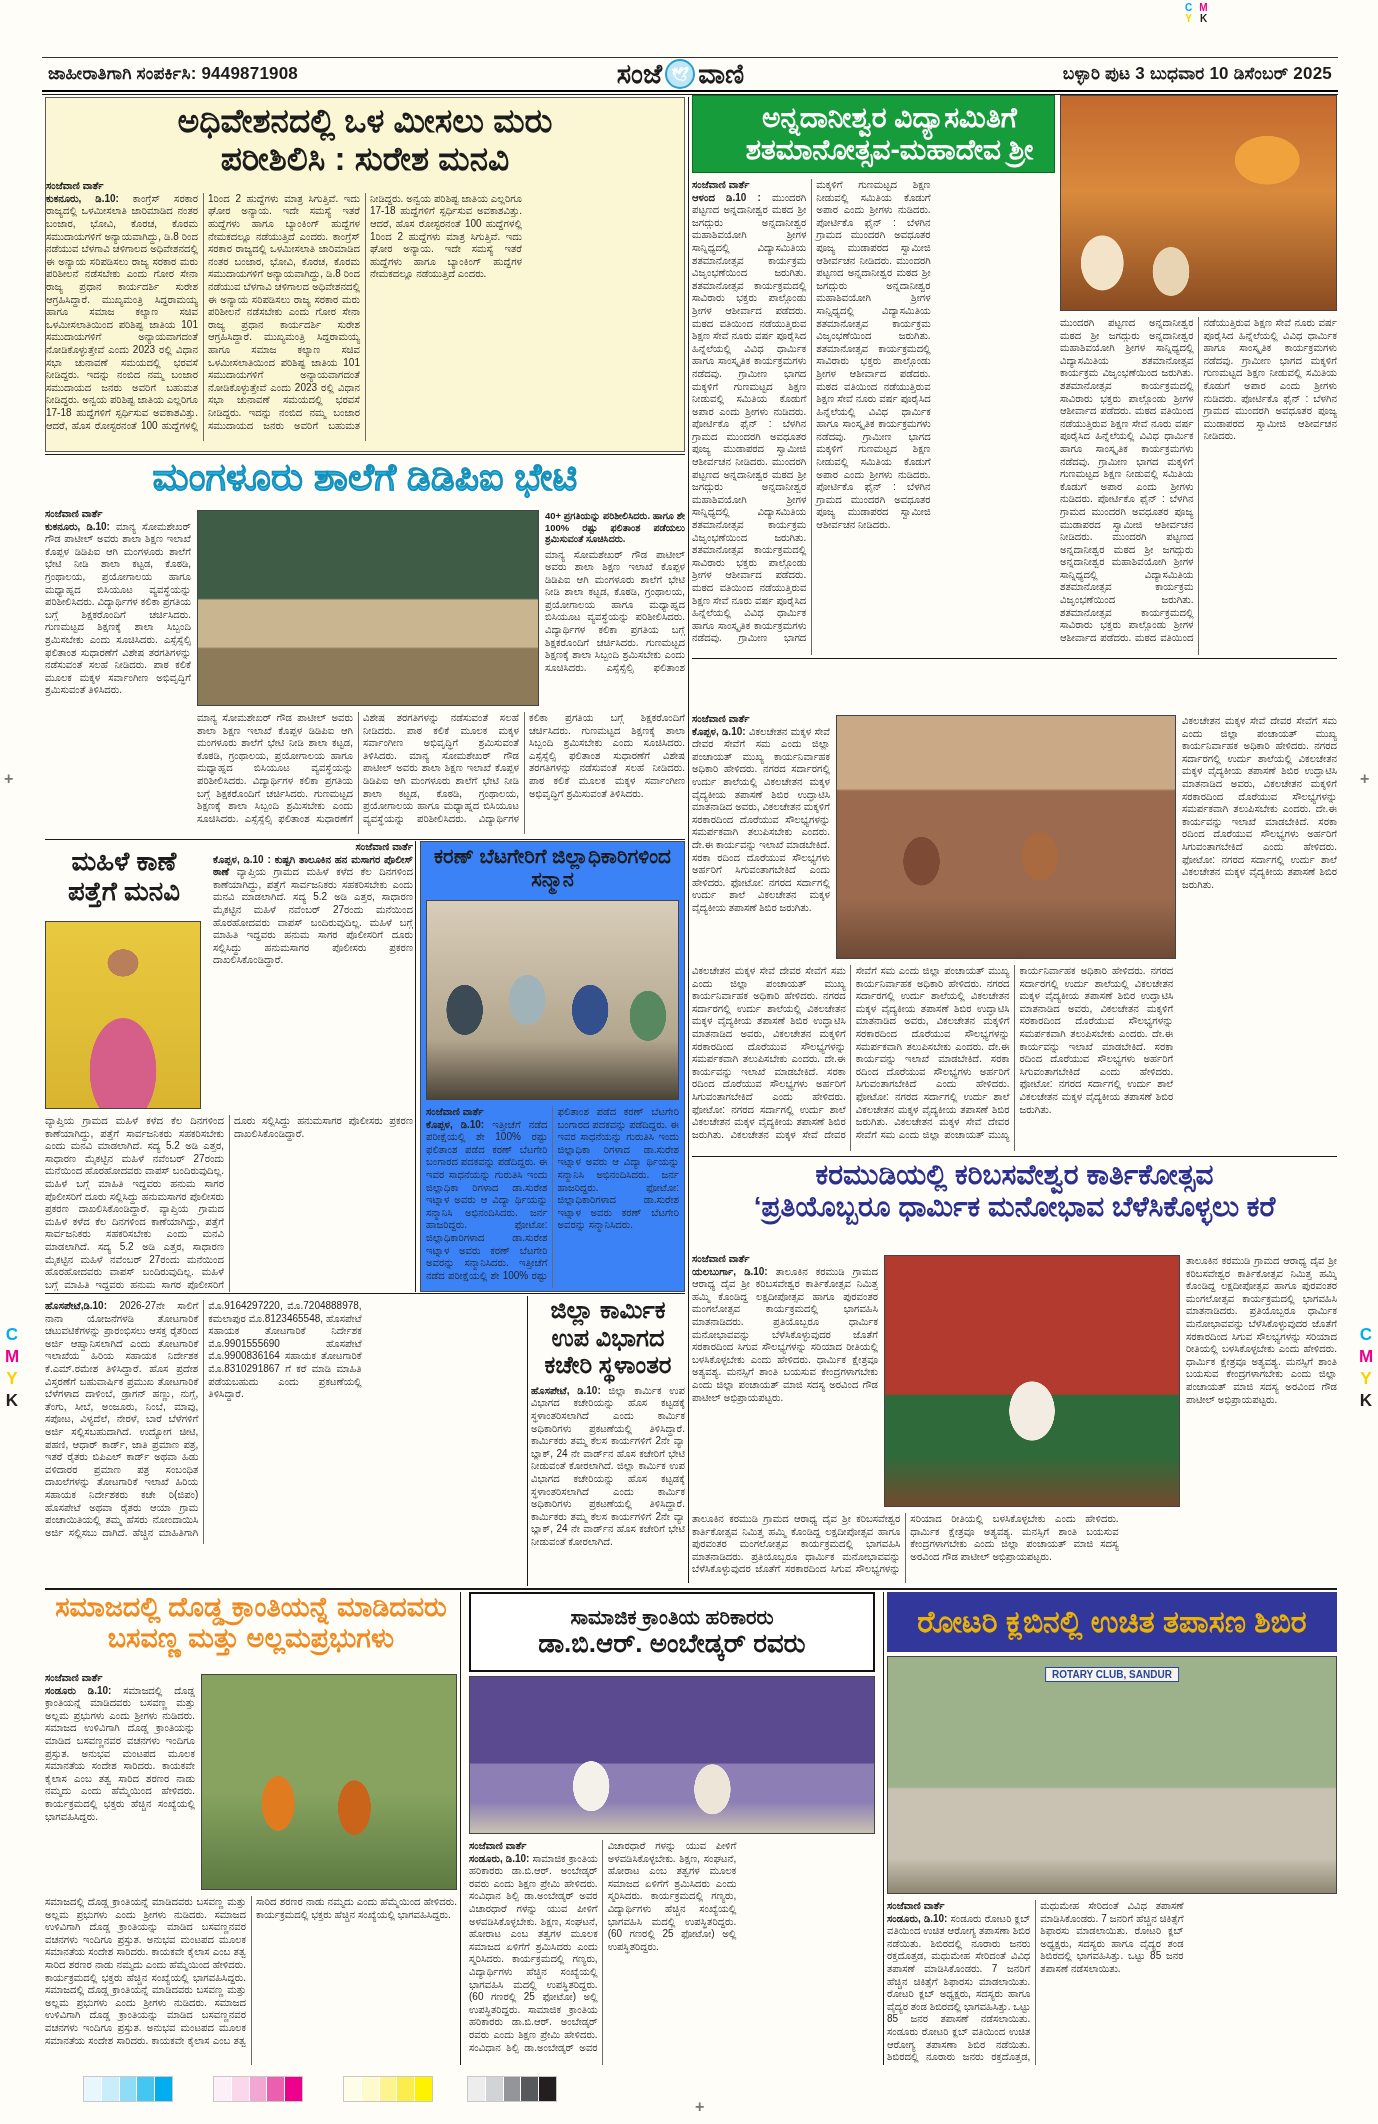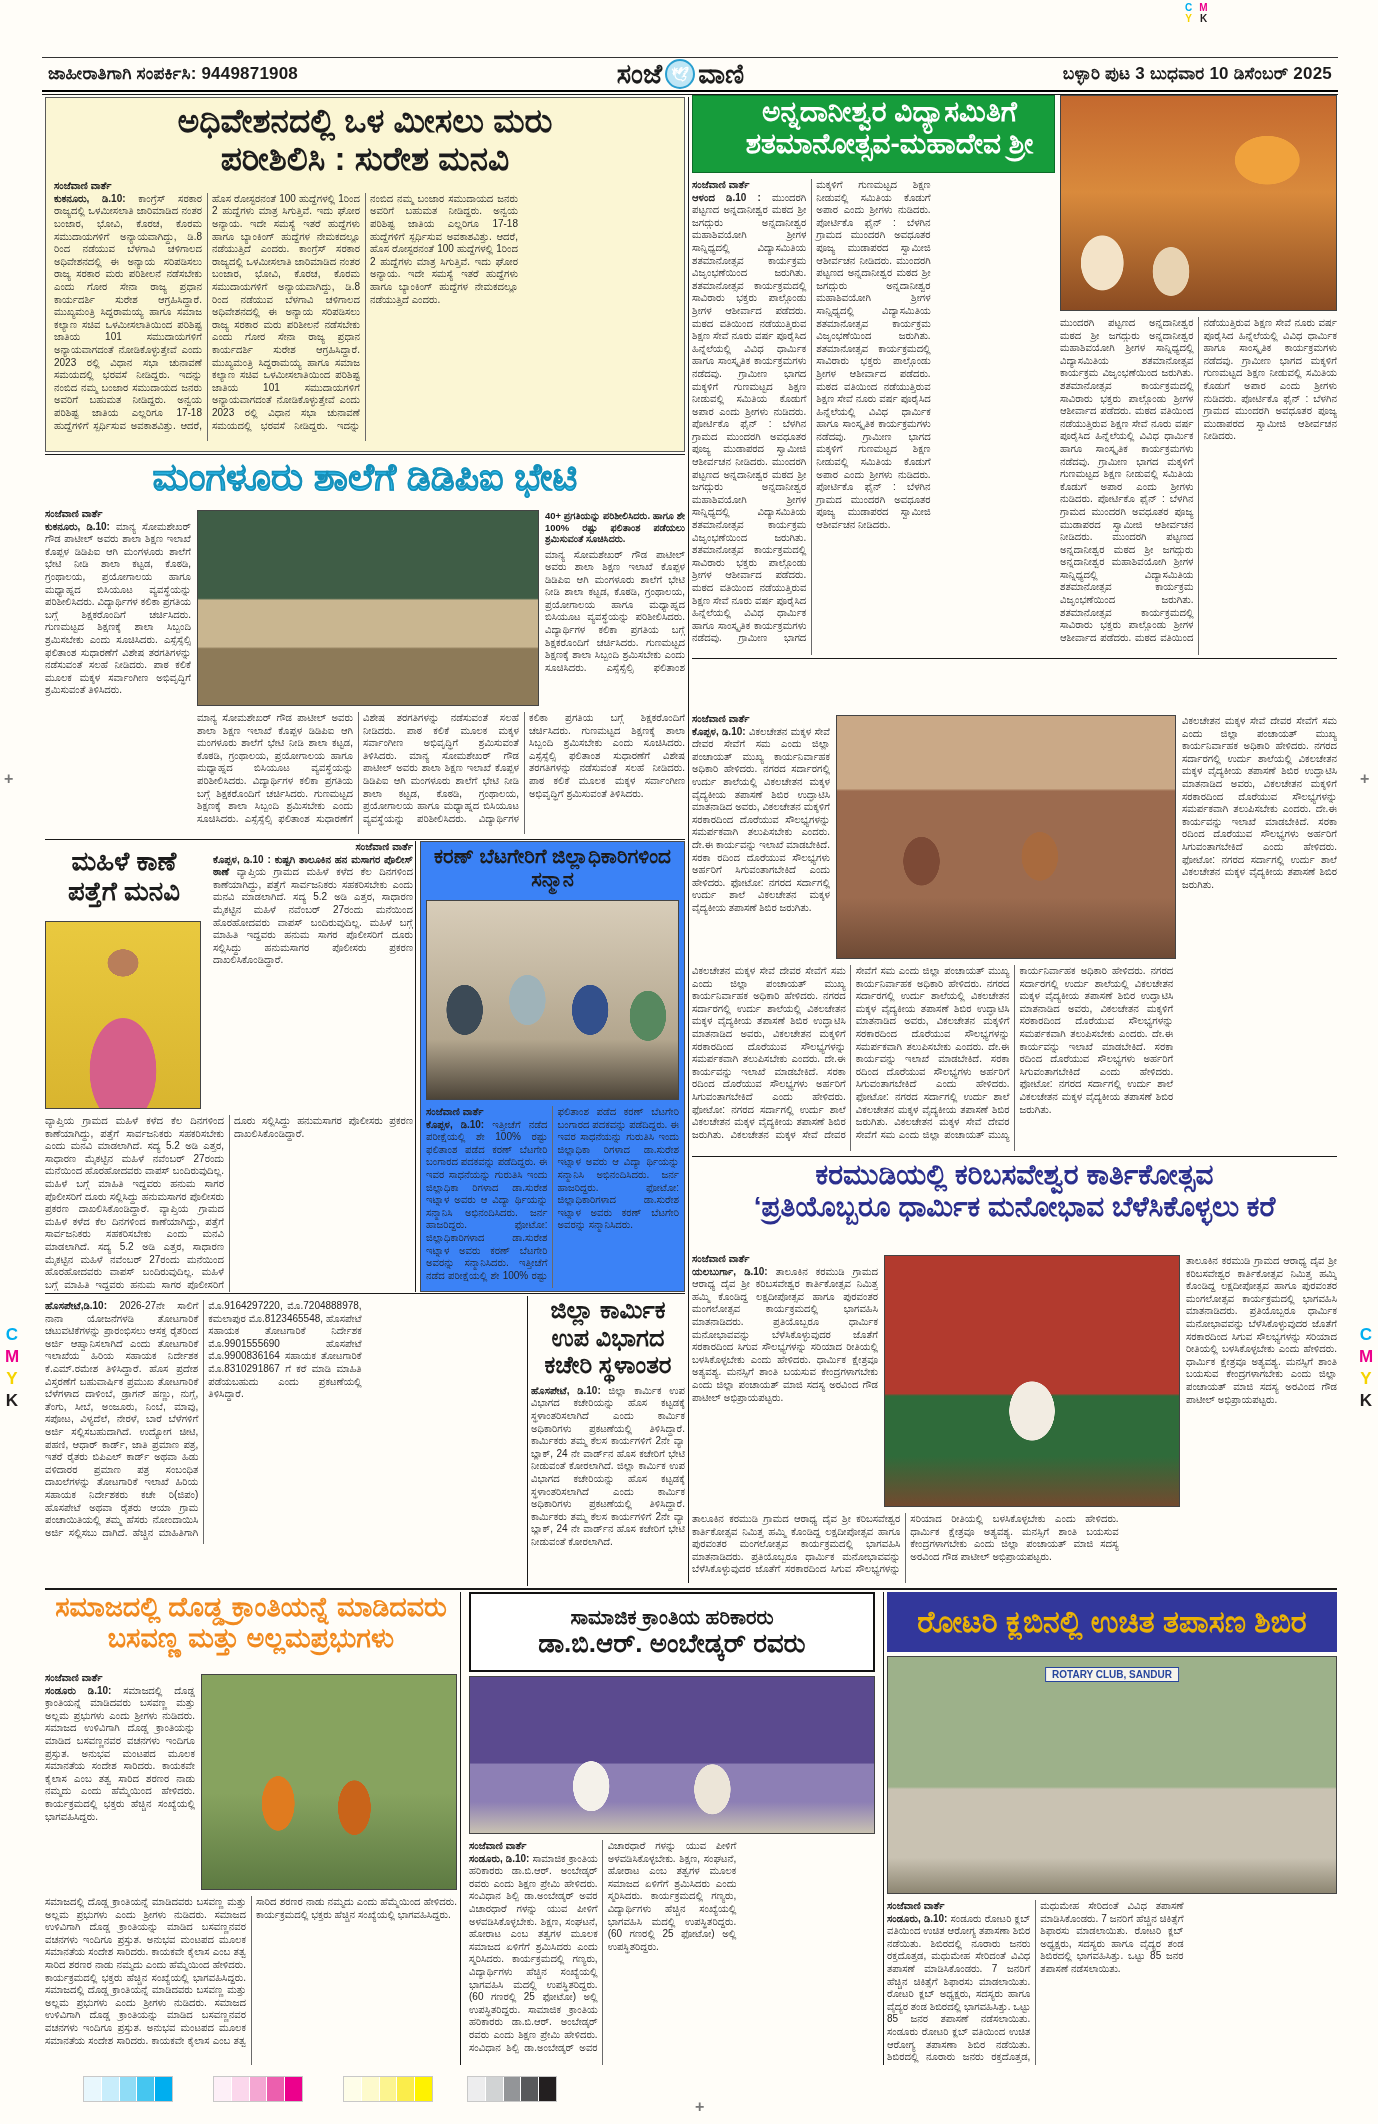--- a/index.html
+++ b/index.html
@@ -79,32 +79,32 @@
     <span class="mh-side">ಜಾಹೀರಾತಿಗಾಗಿ ಸಂಪರ್ಕಿಸಿ: 9449871908</span>
     <span class="logo">
       <span>ಸಂಜೆ</span>
       <span class="dove">🕊</span>
       <span>ವಾಣಿ</span>
     </span>
     <span class="mh-side">ಬಳ್ಳಾರಿ  ಪುಟ 3  ಬುಧವಾರ 10 ಡಿಸೆಂಬರ್ 2025</span>
   </div>
   <div class="hrule thin" style="left:42px;top:94px;width:1296px"></div>
 
-  <div class="sec" style="left:45px;top:97px;width:640px;height:355px;background:#FBF6D4;border:1px solid #5a5a5a;padding:4px 8px;">
+  <div class="sec" style="left:45px;top:97px;width:640px;height:355px;background:#FBF6D4;border:1px solid #5a5a5a;padding:4px 0;">
     <div class="hl" style="font-size:33px">ಅಧಿವೇಶನದಲ್ಲಿ ಒಳ ಮೀಸಲು ಮರು</div>
     <div class="hl" style="font-size:33px">ಪರೀಶಿಲಿಸಿ : ಸುರೇಶ ಮನವಿ</div>
     <div class="byline">ಸಂಜೆವಾಣಿ ವಾರ್ತೆ</div>
     <div class="body cols4" style="height:248px">
       <b class="dl">ಕುಕನೂರು, ಡಿ.10:</b>
       <span> ಕಾಂಗ್ರೆಸ್ ಸರಕಾರ ರಾಜ್ಯದಲ್ಲಿ ಒಳಮೀಸಲಾತಿ ಜಾರಿಮಾಡಿದ ನಂತರ ಬಂಜಾರ, ಭೋವಿ, ಕೊರಚ, ಕೊರಮ ಸಮುದಾಯಗಳಿಗೆ ಅನ್ಯಾಯವಾಗಿದ್ದು, ಡಿ.8 ರಿಂದ ನಡೆಯುವ ಬೆಳಗಾವಿ ಚಳಿಗಾಲದ ಅಧಿವೇಶನದಲ್ಲಿ ಈ ಅನ್ಯಾಯ ಸರಿಪಡಿಸಲು ರಾಜ್ಯ ಸರಕಾರ ಮರು ಪರಿಶೀಲನೆ ನಡೆಸಬೇಕು ಎಂದು ಗೋರ ಸೇನಾ ರಾಜ್ಯ ಪ್ರಧಾನ ಕಾರ್ಯದರ್ಶಿ ಸುರೇಶ ಆಗ್ರಹಿಸಿದ್ದಾರೆ. ಮುಖ್ಯಮಂತ್ರಿ ಸಿದ್ದರಾಮಯ್ಯ ಹಾಗೂ ಸಮಾಜ ಕಲ್ಯಾಣ ಸಚಿವ ಒಳಮೀಸಲಾತಿಯಿಂದ ಪರಿಶಿಷ್ಟ ಜಾತಿಯ 101 ಸಮುದಾಯಗಳಿಗೆ ಅನ್ಯಾಯವಾಗದಂತೆ ನೋಡಿಕೊಳ್ಳುತ್ತೇವೆ ಎಂದು 2023 ರಲ್ಲಿ ವಿಧಾನ ಸಭಾ ಚುನಾವಣೆ ಸಮಯದಲ್ಲಿ ಭರವಸೆ ನೀಡಿದ್ದರು. ಇದನ್ನು ನಂಬಿದ ನಮ್ಮ ಬಂಜಾರ ಸಮುದಾಯದ ಜನರು ಅವರಿಗೆ ಬಹುಮತ ನೀಡಿದ್ದರು. ಅನ್ವಯ ಪರಿಶಿಷ್ಟ ಜಾತಿಯ ಎಲ್ಲರಿಗೂ 17-18 ಹುದ್ದೆಗಳಿಗೆ ಸ್ಪರ್ಧಿಸುವ ಅವಕಾಶವಿತ್ತು. ಆದರೆ, ಹೊಸ ರೋಸ್ಟರನಂತೆ 100 ಹುದ್ದೆಗಳಲ್ಲಿ 1ರಿಂದ 2 ಹುದ್ದೆಗಳು ಮಾತ್ರ ಸಿಗುತ್ತಿವೆ. ಇದು ಘೋರ ಅನ್ಯಾಯ. ಇದೇ ಸಮಸ್ಯೆ ಇತರೆ ಹುದ್ದೆಗಳು ಹಾಗೂ ಬ್ಯಾಂಕಿಂಗ್ ಹುದ್ದೆಗಳ ನೇಮಕದಲ್ಲೂ ನಡೆಯುತ್ತಿದೆ ಎಂದರು. ಕಾಂಗ್ರೆಸ್ ಸರಕಾರ ರಾಜ್ಯದಲ್ಲಿ ಒಳಮೀಸಲಾತಿ ಜಾರಿಮಾಡಿದ ನಂತರ ಬಂಜಾರ, ಭೋವಿ, ಕೊರಚ, ಕೊರಮ ಸಮುದಾಯಗಳಿಗೆ ಅನ್ಯಾಯವಾಗಿದ್ದು, ಡಿ.8 ರಿಂದ ನಡೆಯುವ ಬೆಳಗಾವಿ ಚಳಿಗಾಲದ ಅಧಿವೇಶನದಲ್ಲಿ ಈ ಅನ್ಯಾಯ ಸರಿಪಡಿಸಲು ರಾಜ್ಯ ಸರಕಾರ ಮರು ಪರಿಶೀಲನೆ ನಡೆಸಬೇಕು ಎಂದು ಗೋರ ಸೇನಾ ರಾಜ್ಯ ಪ್ರಧಾನ ಕಾರ್ಯದರ್ಶಿ ಸುರೇಶ ಆಗ್ರಹಿಸಿದ್ದಾರೆ. ಮುಖ್ಯಮಂತ್ರಿ ಸಿದ್ದರಾಮಯ್ಯ ಹಾಗೂ ಸಮಾಜ ಕಲ್ಯಾಣ ಸಚಿವ ಒಳಮೀಸಲಾತಿಯಿಂದ ಪರಿಶಿಷ್ಟ ಜಾತಿಯ 101 ಸಮುದಾಯಗಳಿಗೆ ಅನ್ಯಾಯವಾಗದಂತೆ ನೋಡಿಕೊಳ್ಳುತ್ತೇವೆ ಎಂದು 2023 ರಲ್ಲಿ ವಿಧಾನ ಸಭಾ ಚುನಾವಣೆ ಸಮಯದಲ್ಲಿ ಭರವಸೆ ನೀಡಿದ್ದರು. ಇದನ್ನು ನಂಬಿದ ನಮ್ಮ ಬಂಜಾರ ಸಮುದಾಯದ ಜನರು ಅವರಿಗೆ ಬಹುಮತ ನೀಡಿದ್ದರು. ಅನ್ವಯ ಪರಿಶಿಷ್ಟ ಜಾತಿಯ ಎಲ್ಲರಿಗೂ 17-18 ಹುದ್ದೆಗಳಿಗೆ ಸ್ಪರ್ಧಿಸುವ ಅವಕಾಶವಿತ್ತು. ಆದರೆ, ಹೊಸ ರೋಸ್ಟರನಂತೆ 100 ಹುದ್ದೆಗಳಲ್ಲಿ 1ರಿಂದ 2 ಹುದ್ದೆಗಳು ಮಾತ್ರ ಸಿಗುತ್ತಿವೆ. ಇದು ಘೋರ ಅನ್ಯಾಯ. ಇದೇ ಸಮಸ್ಯೆ ಇತರೆ ಹುದ್ದೆಗಳು ಹಾಗೂ ಬ್ಯಾಂಕಿಂಗ್ ಹುದ್ದೆಗಳ ನೇಮಕದಲ್ಲೂ ನಡೆಯುತ್ತಿದೆ ಎಂದರು.</span>
     </div>
   </div>
 
   <div class="sec" style="left:692px;top:95px;width:645px;height:562px;">
-    <div class="abs" style="left:0;top:0;width:363px;height:78px;background:#169C3B;border:1px solid #0d6b27;display:flex;flex-direction:column;padding-left:32px;">
+    <div class="abs" style="left:0;top:0;width:363px;height:78px;background:#169C3B;border:1px solid #0d6b27;display:flex;flex-direction:column;justify-content:center;padding-left:32px;">
       <div class="hl" style="font-size:28px;color:#fff">ಅನ್ನದಾನೀಶ್ವರ ವಿದ್ಯಾಸಮಿತಿಗೆ</div>
       <div class="hl" style="font-size:28px;color:#fff">ಶತಮಾನೋತ್ಸವ-ಮಹಾದೇವ ಶ್ರೀ</div>
     </div>
     <div class="photo p-temple" style="left:368px;top:0;width:277px;height:216px;"></div>
     <div class="abs body cols3" style="left:0;top:84px;width:363px;height:476px;">
       <b>ಸಂಜೆವಾಣಿ ವಾರ್ತೆ</b><br>
       <b class="dl">ಆಳಂದ ಡಿ.10 :</b>
       <span> ಮುಂದರಗಿ ಪಟ್ಟಣದ ಅನ್ನದಾನೀಶ್ವರ ಮಠದ ಶ್ರೀ ಜಗದ್ಗುರು ಅನ್ನದಾನೀಶ್ವರ ಮಹಾಶಿವಯೋಗಿ ಶ್ರೀಗಳ ಸಾನ್ನಿಧ್ಯದಲ್ಲಿ ವಿದ್ಯಾಸಮಿತಿಯ ಶತಮಾನೋತ್ಸವ ಕಾರ್ಯಕ್ರಮ ವಿಜೃಂಭಣೆಯಿಂದ ಜರುಗಿತು. ಶತಮಾನೋತ್ಸವ ಕಾರ್ಯಕ್ರಮದಲ್ಲಿ ಸಾವಿರಾರು ಭಕ್ತರು ಪಾಲ್ಗೊಂಡು ಶ್ರೀಗಳ ಆಶೀರ್ವಾದ ಪಡೆದರು. ಮಠದ ವತಿಯಿಂದ ನಡೆಯುತ್ತಿರುವ ಶಿಕ್ಷಣ ಸೇವೆ ನೂರು ವರ್ಷ ಪೂರೈಸಿದ ಹಿನ್ನೆಲೆಯಲ್ಲಿ ವಿವಿಧ ಧಾರ್ಮಿಕ ಹಾಗೂ ಸಾಂಸ್ಕೃತಿಕ ಕಾರ್ಯಕ್ರಮಗಳು ನಡೆದವು. ಗ್ರಾಮೀಣ ಭಾಗದ ಮಕ್ಕಳಿಗೆ ಗುಣಮಟ್ಟದ ಶಿಕ್ಷಣ ನೀಡುವಲ್ಲಿ ಸಮಿತಿಯ ಕೊಡುಗೆ ಅಪಾರ ಎಂದು ಶ್ರೀಗಳು ನುಡಿದರು. ಪೋರ್ಟಿಕೊ ಫೈನ್ : ಬೆಳಗಿನ ಗ್ರಾಮದ ಮುಂದರಗಿ ಅವಧೂತರ ಪೂಜ್ಯ ಮುಡಾಪರದ ಸ್ವಾಮೀಜಿ ಆಶೀರ್ವಚನ ನೀಡಿದರು. ಮುಂದರಗಿ ಪಟ್ಟಣದ ಅನ್ನದಾನೀಶ್ವರ ಮಠದ ಶ್ರೀ ಜಗದ್ಗುರು ಅನ್ನದಾನೀಶ್ವರ ಮಹಾಶಿವಯೋಗಿ ಶ್ರೀಗಳ ಸಾನ್ನಿಧ್ಯದಲ್ಲಿ ವಿದ್ಯಾಸಮಿತಿಯ ಶತಮಾನೋತ್ಸವ ಕಾರ್ಯಕ್ರಮ ವಿಜೃಂಭಣೆಯಿಂದ ಜರುಗಿತು. ಶತಮಾನೋತ್ಸವ ಕಾರ್ಯಕ್ರಮದಲ್ಲಿ ಸಾವಿರಾರು ಭಕ್ತರು ಪಾಲ್ಗೊಂಡು ಶ್ರೀಗಳ ಆಶೀರ್ವಾದ ಪಡೆದರು. ಮಠದ ವತಿಯಿಂದ ನಡೆಯುತ್ತಿರುವ ಶಿಕ್ಷಣ ಸೇವೆ ನೂರು ವರ್ಷ ಪೂರೈಸಿದ ಹಿನ್ನೆಲೆಯಲ್ಲಿ ವಿವಿಧ ಧಾರ್ಮಿಕ ಹಾಗೂ ಸಾಂಸ್ಕೃತಿಕ ಕಾರ್ಯಕ್ರಮಗಳು ನಡೆದವು. ಗ್ರಾಮೀಣ ಭಾಗದ ಮಕ್ಕಳಿಗೆ ಗುಣಮಟ್ಟದ ಶಿಕ್ಷಣ ನೀಡುವಲ್ಲಿ ಸಮಿತಿಯ ಕೊಡುಗೆ ಅಪಾರ ಎಂದು ಶ್ರೀಗಳು ನುಡಿದರು. ಪೋರ್ಟಿಕೊ ಫೈನ್ : ಬೆಳಗಿನ ಗ್ರಾಮದ ಮುಂದರಗಿ ಅವಧೂತರ ಪೂಜ್ಯ ಮುಡಾಪರದ ಸ್ವಾಮೀಜಿ ಆಶೀರ್ವಚನ ನೀಡಿದರು. ಮುಂದರಗಿ ಪಟ್ಟಣದ ಅನ್ನದಾನೀಶ್ವರ ಮಠದ ಶ್ರೀ ಜಗದ್ಗುರು ಅನ್ನದಾನೀಶ್ವರ ಮಹಾಶಿವಯೋಗಿ ಶ್ರೀಗಳ ಸಾನ್ನಿಧ್ಯದಲ್ಲಿ ವಿದ್ಯಾಸಮಿತಿಯ ಶತಮಾನೋತ್ಸವ ಕಾರ್ಯಕ್ರಮ ವಿಜೃಂಭಣೆಯಿಂದ ಜರುಗಿತು. ಶತಮಾನೋತ್ಸವ ಕಾರ್ಯಕ್ರಮದಲ್ಲಿ ಸಾವಿರಾರು ಭಕ್ತರು ಪಾಲ್ಗೊಂಡು ಶ್ರೀಗಳ ಆಶೀರ್ವಾದ ಪಡೆದರು. ಮಠದ ವತಿಯಿಂದ ನಡೆಯುತ್ತಿರುವ ಶಿಕ್ಷಣ ಸೇವೆ ನೂರು ವರ್ಷ ಪೂರೈಸಿದ ಹಿನ್ನೆಲೆಯಲ್ಲಿ ವಿವಿಧ ಧಾರ್ಮಿಕ ಹಾಗೂ ಸಾಂಸ್ಕೃತಿಕ ಕಾರ್ಯಕ್ರಮಗಳು ನಡೆದವು. ಗ್ರಾಮೀಣ ಭಾಗದ ಮಕ್ಕಳಿಗೆ ಗುಣಮಟ್ಟದ ಶಿಕ್ಷಣ ನೀಡುವಲ್ಲಿ ಸಮಿತಿಯ ಕೊಡುಗೆ ಅಪಾರ ಎಂದು ಶ್ರೀಗಳು ನುಡಿದರು. ಪೋರ್ಟಿಕೊ ಫೈನ್ : ಬೆಳಗಿನ ಗ್ರಾಮದ ಮುಂದರಗಿ ಅವಧೂತರ ಪೂಜ್ಯ ಮುಡಾಪರದ ಸ್ವಾಮೀಜಿ ಆಶೀರ್ವಚನ ನೀಡಿದರು.</span>
     </div>
     <div class="abs body cols2" style="left:368px;top:222px;width:277px;height:338px;">

